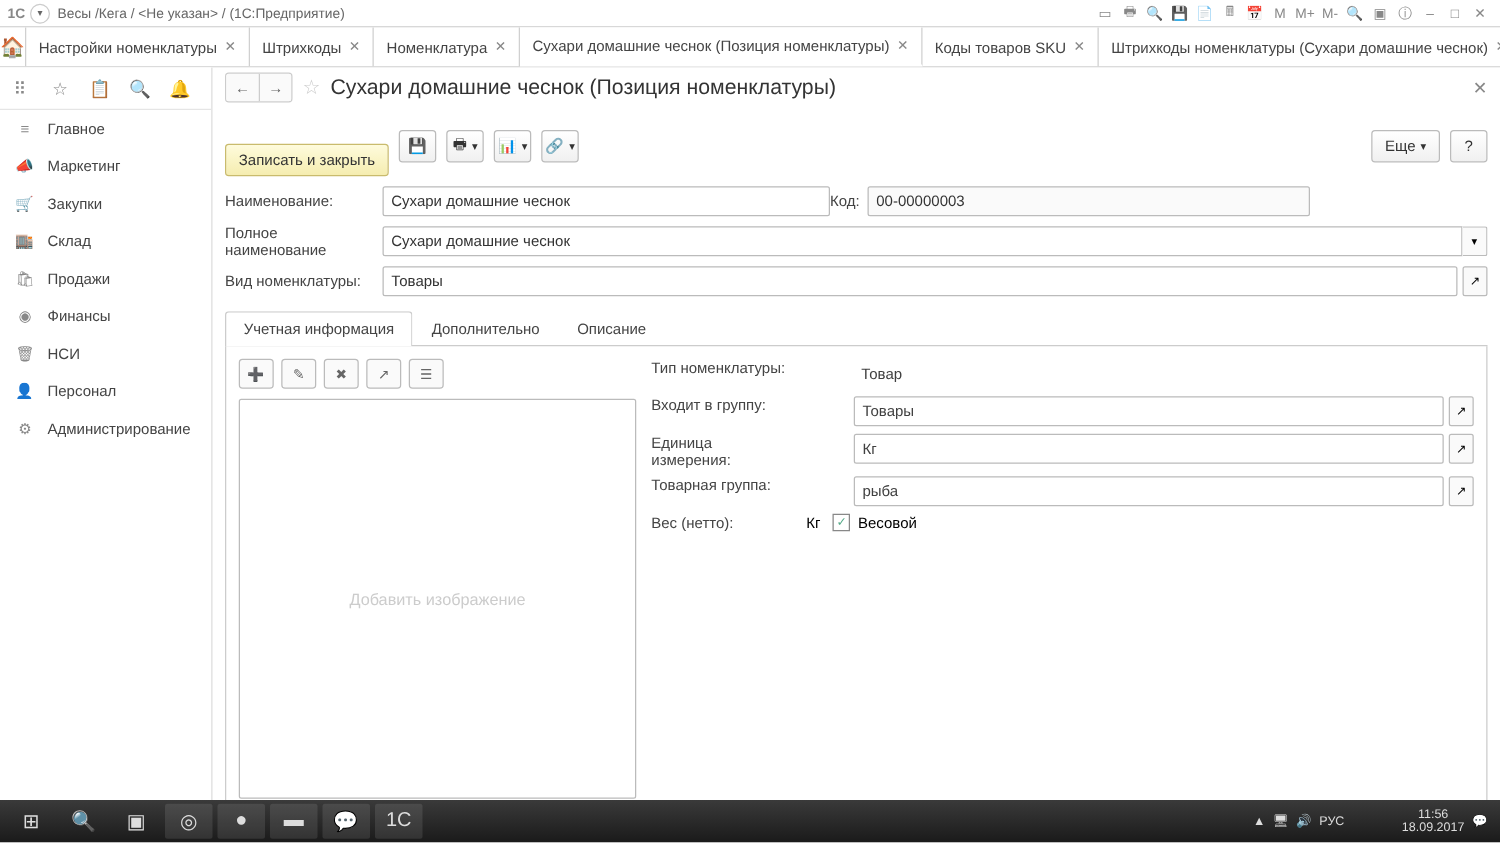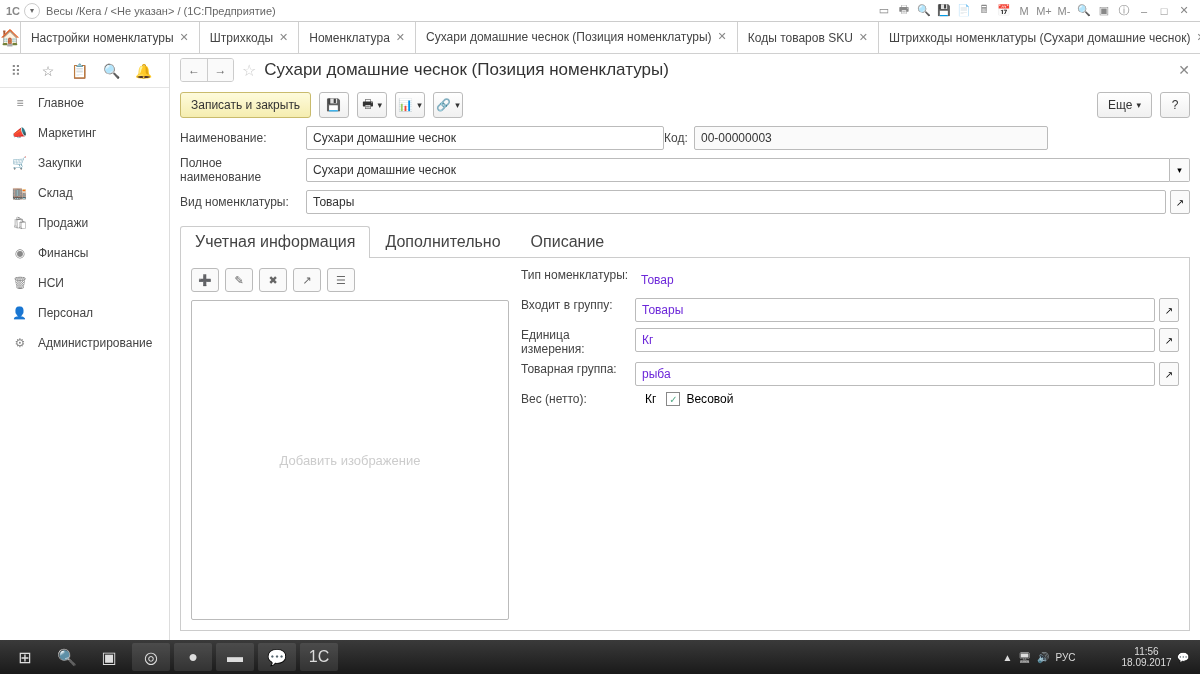--- a/index.html
+++ b/index.html
@@ -35,53 +35,53 @@
 .nav-btns { display: flex; border: 1px solid #ccc; border-radius: 3px; overflow: hidden; }
 .nav-btn { width: 26px; height: 22px; display: flex; align-items: center; justify-content: center; font-size: 12px; color: #666; background: #fafafa; }
 .nav-btn + .nav-btn { border-left: 1px solid #ccc; }
 .star-ico { color: #ccc; font-size: 16px; }
 .page-title { font-size: 17px; color: #333; }
 .close-x { position: absolute; right: 10px; top: 8px; color: #888; font-size: 14px; cursor: pointer; }
 
 
 .action-bar { display: flex; align-items: center; padding: 6px 10px; gap: 8px; }
 .btn { height: 26px; border: 1px solid #bbb; border-radius: 3px; background: linear-gradient(#fff,#f0f0f0); padding: 0 10px; font-size: 12px; display: flex; align-items: center; cursor: pointer; color: #333; }
-.btn.primary { background: linear-gradient(#fefbdc,#f5edb0); border-color: #c9bb6d; }
+.btn.primary { background: linear-gradient(#fefbdc,#f5edb0); border-color: #c9bb6d; margin-top: 23px; }
 .btn.icon-only { width: 30px; padding: 0; justify-content: center; }
 .btn .caret { margin-left: 4px; font-size: 9px; }
 .action-bar .spacer { flex: 1; }
 
 
 .form { padding: 2px 10px; }
 .form-row { display: flex; align-items: center; margin-bottom: 6px; font-size: 12px; }
 .form-row .label { width: 126px; color: #444; }
 .form-row .input { height: 24px; border: 1px solid #bbb; border-radius: 2px; padding: 0 6px; font-size: 12px; background: #fff; color: #333; }
 .form-row .input.name { width: 358px; }
 .form-row .code-label { width: 30px; }
 .form-row .input.code { width: 354px; background: #fafafa; }
 .form-row .input.full { flex: 1; }
 .form-row .dd-btn { width: 20px; height: 24px; border: 1px solid #bbb; border-left: none; border-radius: 0 2px 2px 0; display: flex; align-items: center; justify-content: center; font-size: 9px; background: #fafafa; }
 .form-row .ext-btn { width: 20px; height: 24px; border: 1px solid #bbb; margin-left: 4px; border-radius: 2px; display: flex; align-items: center; justify-content: center; font-size: 10px; background: #fafafa; }
 
 
 .inner-tabs { display: flex; border-bottom: 1px solid #ccc; margin: 4px 10px 0; }
-.inner-tab { padding: 6px 14px; font-size: 16px; border: 1px solid transparent; border-bottom: none; cursor: pointer; color: #444; }
+.inner-tab { padding: 6px 14px; font-size: 12px; border: 1px solid transparent; border-bottom: none; cursor: pointer; color: #444; }
 .inner-tab.active { border-color: #ccc; background: #fff; border-radius: 3px 3px 0 0; margin-bottom: -1px; }
 
 
 .tab-content { display: flex; padding: 10px; gap: 12px; border: 1px solid #ccc; border-top: none; margin: 0 10px 10px; }
 .left-panel { width: 318px; }
 .img-toolbar { display: flex; gap: 6px; margin-bottom: 8px; }
 .img-btn { width: 28px; height: 24px; border: 1px solid #bbb; border-radius: 3px; background: #fafafa; display: flex; align-items: center; justify-content: center; font-size: 11px; color: #666; }
 .img-box { height: 320px; border: 1px solid #bbb; border-radius: 2px; display: flex; align-items: center; justify-content: center; color: #ccc; font-size: 13px; }
 
 .right-panel { flex: 1; }
 .prop-row { display: flex; align-items: flex-start; margin-bottom: 6px; font-size: 12px; }
 .prop-row .plabel { width: 114px; color: #444; }
-.prop-row .pval { flex: 1; height: 24px; border: 1px solid #bbb; border-radius: 2px; padding: 0 6px; display: flex; align-items: center; background: #fff; color: #6d28d9; }
+.prop-row .pval { flex: 1; height: 24px; border: 1px solid #bbb; border-radius: 2px; padding: 0 6px; display: flex; align-items: center; background: #fff; color: #404040; margin-left: 48px; }
 .prop-row .static { border: none; background: none; }
 .prop-row .ext { width: 20px; height: 24px; border: 1px solid #bbb; margin-left: 4px; border-radius: 2px; display: flex; align-items: center; justify-content: center; font-size: 10px; background: #fafafa; }
 .prop-row .wval { width: 122px; text-align: right; padding-right: 6px; }
 .prop-row .unit { margin: 0 10px; }
 .prop-row .chk { width: 14px; height: 14px; border: 1px solid #888; margin-right: 6px; display: flex; align-items: center; justify-content: center; font-size: 10px; color: #5a8; }
 
 
 .taskbar { position: absolute; bottom: 0; left: 0; right: 0; height: 34px; background: linear-gradient(#3a3a3a,#1a1a1a); display: flex; align-items: center; padding: 0 4px; }
 .tb-item { width: 38px; height: 28px; margin: 0 2px; display: flex; align-items: center; justify-content: center; color: #ddd; border-radius: 2px; }
 .tb-item.box { background: rgba(255,255,255,0.1); }

